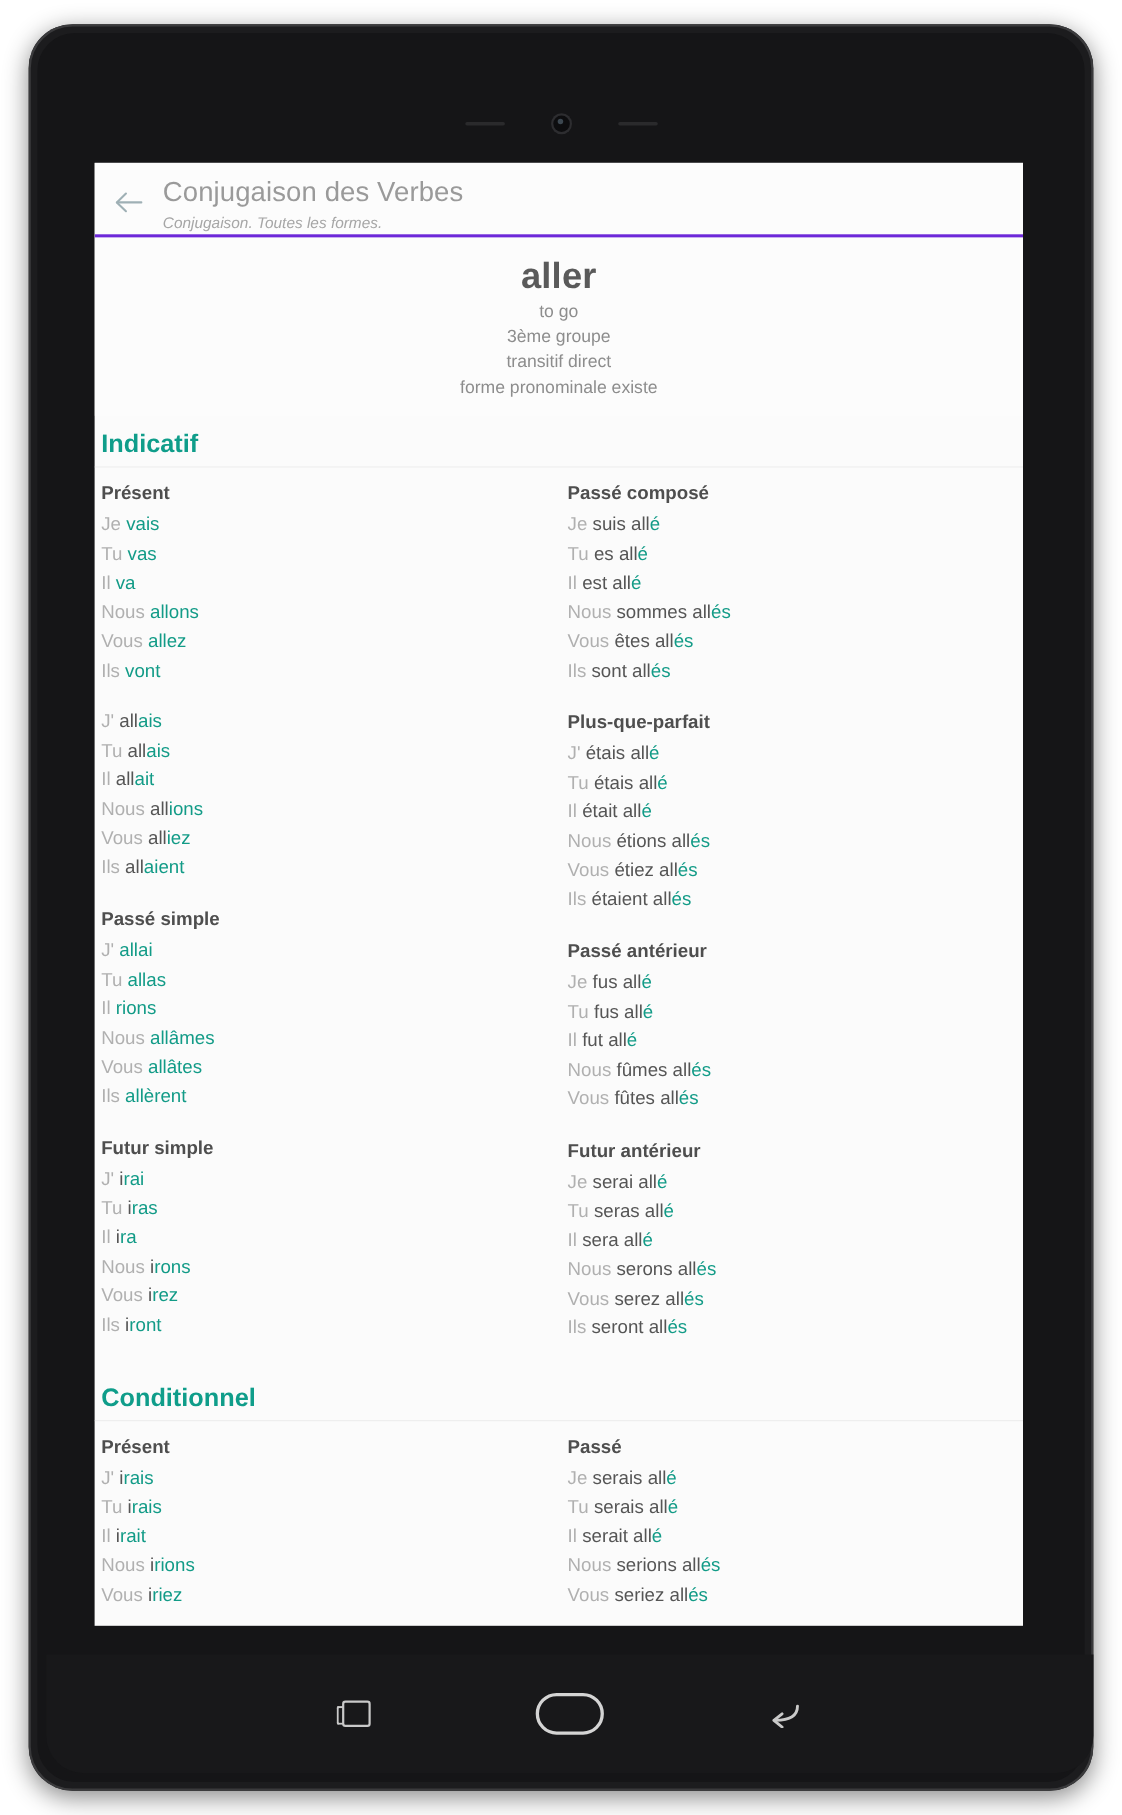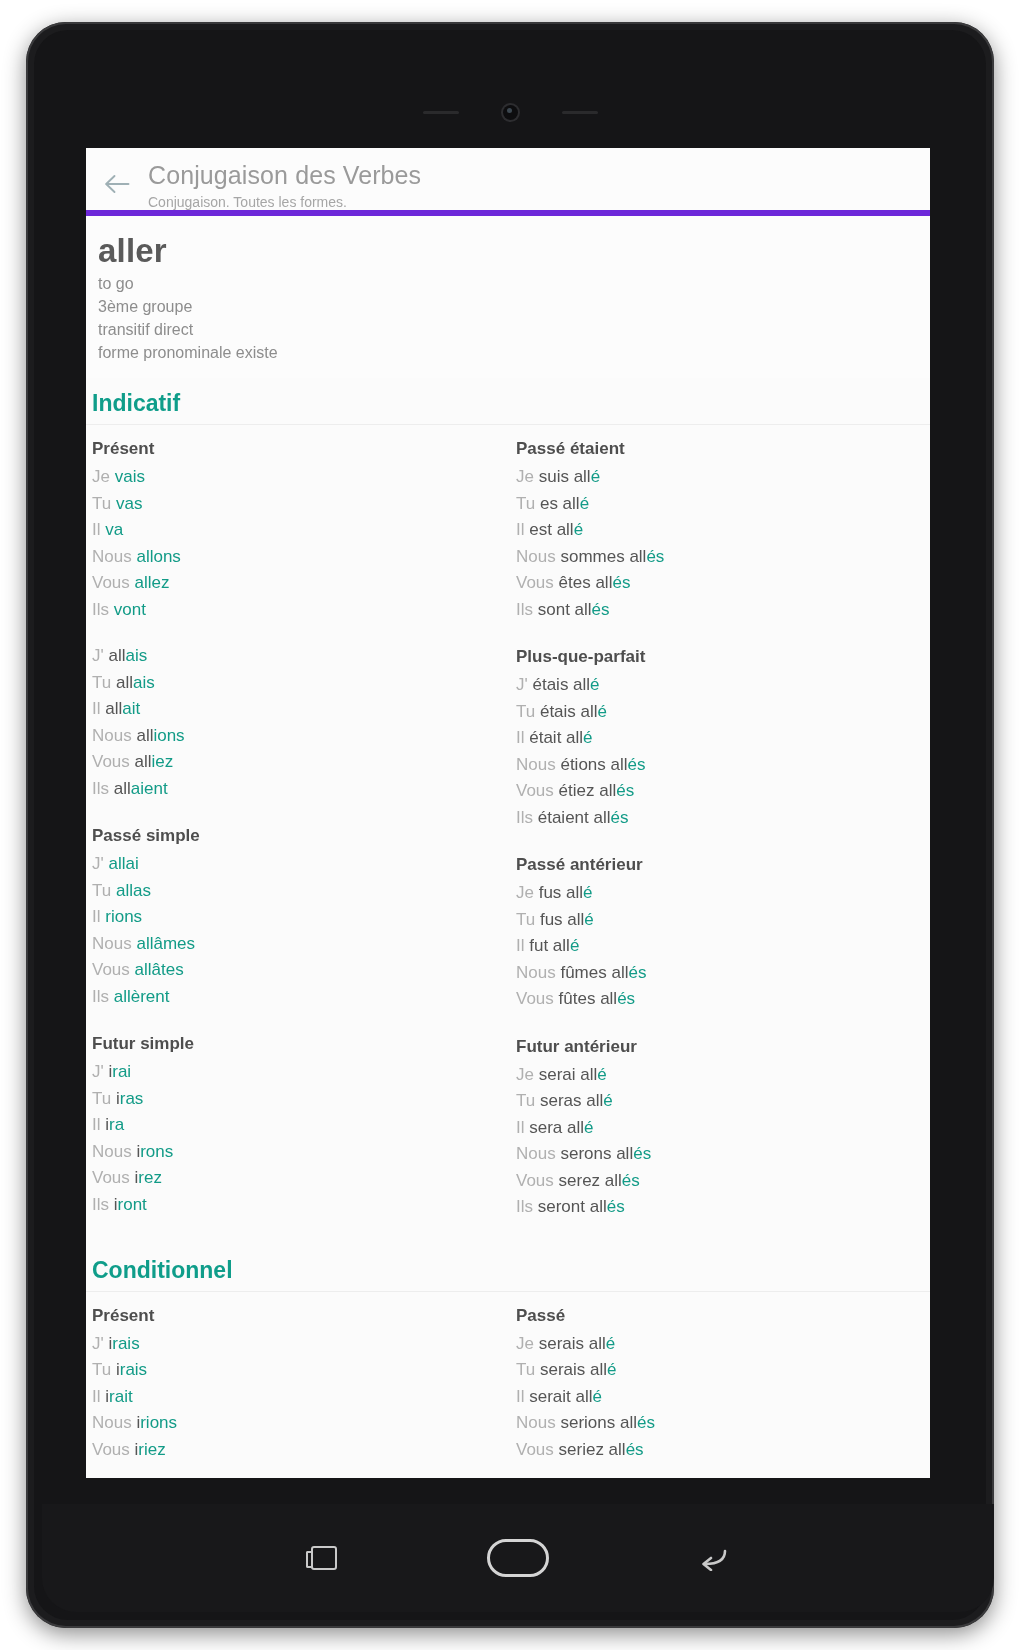--- a/index.html
+++ b/index.html
@@ -69,21 +69,21 @@
     width: 844px;
     height: 1330px;
     background: #fbfbfb;
     overflow: hidden;
   }
 
   
   #appbar {
     height: 68px;
     background: #fcfcfc;
-    border-bottom: 6px solid #6d28d9;
+    border-bottom: 3px solid #6d28d9;
     display: flex;
     align-items: flex-start;
     padding: 10px 0 0 0;
   }
   #back-btn {
     width: 62px;
     height: 52px;
     display: flex;
     align-items: center;
     justify-content: center;
@@ -97,26 +97,27 @@
     color: #9a9a9a;
     font-weight: 400;
     line-height: 30px;
     letter-spacing: .1px;
   }
   #app-subtitle {
     font-size: 14px;
     color: #a6a6a6;
     line-height: 20px;
     margin-top: 2px;
+    font-style: italic;
   }
 
   
   #verb-header {
-    padding: 14px 0 14px 12px;
-    text-align: left;
+    padding: 14px 0 14px 0;
+    text-align: center;
     background: #fcfcfc;
   }
   #verb-name {
     font-size: 33px;
     font-weight: bold;
     color: #5a5a5a;
     line-height: 42px;
     letter-spacing: .2px;
   }
   .verb-meta {
@@ -281,21 +282,21 @@
                   <div class="conj-line"><span class="pron">J' </span><span class="stem">i</span><span class="ending">rai</span></div>
                   <div class="conj-line"><span class="pron">Tu </span><span class="stem">i</span><span class="ending">ras</span></div>
                   <div class="conj-line"><span class="pron">Il </span><span class="stem">i</span><span class="ending">ra</span></div>
                   <div class="conj-line"><span class="pron">Nous </span><span class="stem">i</span><span class="ending">rons</span></div>
                   <div class="conj-line"><span class="pron">Vous </span><span class="stem">i</span><span class="ending">rez</span></div>
                   <div class="conj-line"><span class="pron">Ils </span><span class="stem">i</span><span class="ending">ront</span></div>
                 </div>
               </div>
               <div class="tense-col right">
                 <div class="tense-block">
-                  <div class="tense-name">Passé étaient</div>
+                  <div class="tense-name">Passé composé</div>
                   <div class="conj-line"><span class="pron">Je </span><span class="stem">suis all</span><span class="ending">é</span></div>
                   <div class="conj-line"><span class="pron">Tu </span><span class="stem">es all</span><span class="ending">é</span></div>
                   <div class="conj-line"><span class="pron">Il </span><span class="stem">est all</span><span class="ending">é</span></div>
                   <div class="conj-line"><span class="pron">Nous </span><span class="stem">sommes all</span><span class="ending">és</span></div>
                   <div class="conj-line"><span class="pron">Vous </span><span class="stem">êtes all</span><span class="ending">és</span></div>
                   <div class="conj-line"><span class="pron">Ils </span><span class="stem">sont all</span><span class="ending">és</span></div>
                 </div>
                 <div class="tense-block">
                   <div class="tense-name">Plus-que-parfait</div>
                   <div class="conj-line"><span class="pron">J' </span><span class="stem">étais all</span><span class="ending">é</span></div>

